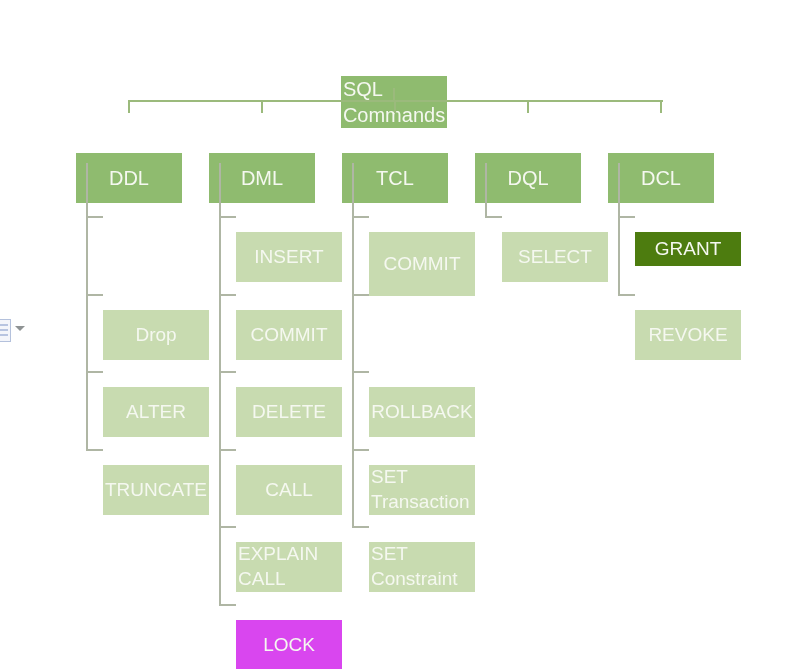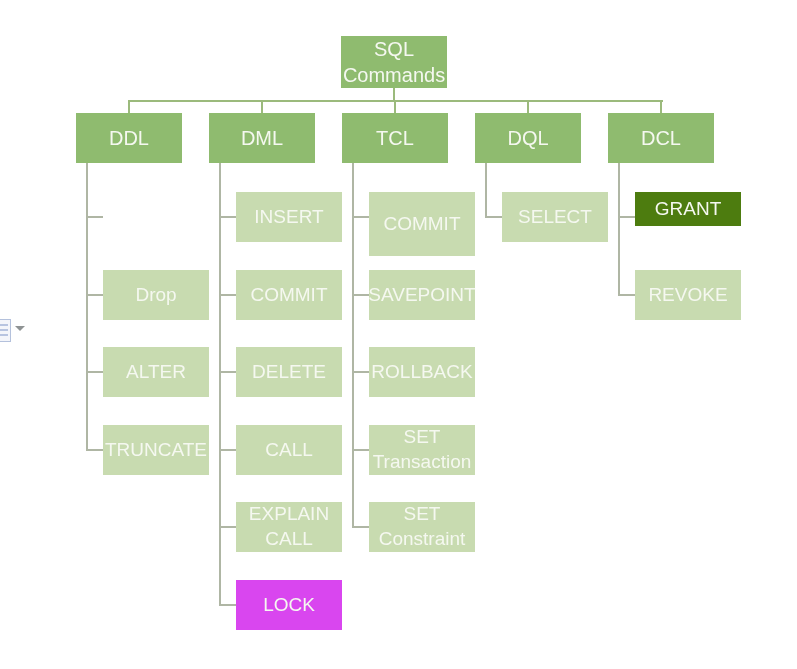--- a/index.html
+++ b/index.html
@@ -9,25 +9,26 @@
     height: 669px;
     background: #ffffff;
     font-family: "Liberation Sans", sans-serif;
     overflow: hidden;
   }
   .node {
     position: absolute;
     display: flex;
     align-items: center;
     justify-content: center;
-    text-align: center;
+    text-align: left;
     box-sizing: border-box;
     padding: 9px 2px;
     line-height: 1.3;
     user-select: none;
+    margin-top: 40px;
   }
   .node.parent { font-size: 20px; }
   .node.child  { font-size: 19px; }
   .line { position: absolute; }
   
   .anchor-doc {
     position: absolute;
     left: -6px; top: 319px;
     width: 17px; height: 23px;
     background: #f3f5fa;
@@ -88,21 +89,20 @@
     <div class="line" style="left: 219px; top: 526px; width: 17px; height: 2px; background: rgb(175, 182, 164);"></div>
     <div class="node child" style="left: 236px; top: 502px; width: 106px; height: 50px; background: rgb(200, 219, 176); color: rgb(245, 248, 240);">EXPLAIN CALL</div>
     <div class="line" style="left: 219px; top: 604px; width: 17px; height: 2px; background: rgb(175, 182, 164);"></div>
     <div class="node child" style="left: 236px; top: 580px; width: 106px; height: 50px; background: #d946ef; color: rgb(245, 248, 240);">LOCK</div>
     <div class="line" style="left: 394px; top: 100px; width: 2px; height: 13px; background: rgb(155, 186, 124);"></div>
     <div class="node parent" style="left: 342px; top: 113px; width: 106px; height: 50px; background: rgb(143, 187, 111); color: rgb(245, 248, 240);">TCL</div>
     <div class="line" style="left: 352px; top: 163px; width: 2px; height: 365px; background: rgb(175, 182, 164);"></div>
     <div class="line" style="left: 352px; top: 216px; width: 17px; height: 2px; background: rgb(175, 182, 164);"></div>
     <div class="node child" style="left: 369px; top: 192px; width: 106px; height: 64px; background: rgb(200, 219, 176); color: rgb(245, 248, 240);">COMMIT</div>
     <div class="line" style="left: 352px; top: 294px; width: 17px; height: 2px; background: rgb(175, 182, 164);"></div>
-    <div class="node child" style="left: 369px; top: 270px; width: 106px; height: 50px; background: rgb(200, 219, 176); color: rgb(245, 248, 240);">SAVEPOINT</div>
     <div class="line" style="left: 352px; top: 371px; width: 17px; height: 2px; background: rgb(175, 182, 164);"></div>
     <div class="node child" style="left: 369px; top: 347px; width: 106px; height: 50px; background: rgb(200, 219, 176); color: rgb(245, 248, 240);">ROLLBACK</div>
     <div class="line" style="left: 352px; top: 449px; width: 17px; height: 2px; background: rgb(175, 182, 164);"></div>
     <div class="node child" style="left: 369px; top: 425px; width: 106px; height: 50px; background: rgb(200, 219, 176); color: rgb(245, 248, 240);">SET Transaction</div>
     <div class="line" style="left: 352px; top: 526px; width: 17px; height: 2px; background: rgb(175, 182, 164);"></div>
     <div class="node child" style="left: 369px; top: 502px; width: 106px; height: 50px; background: rgb(200, 219, 176); color: rgb(245, 248, 240);">SET Constraint</div>
     <div class="line" style="left: 527px; top: 100px; width: 2px; height: 13px; background: rgb(155, 186, 124);"></div>
     <div class="node parent" style="left: 475px; top: 113px; width: 106px; height: 50px; background: rgb(143, 187, 111); color: rgb(245, 248, 240);">DQL</div>
     <div class="line" style="left: 485px; top: 163px; width: 2px; height: 55px; background: rgb(175, 182, 164);"></div>
     <div class="line" style="left: 485px; top: 216px; width: 17px; height: 2px; background: rgb(175, 182, 164);"></div>

